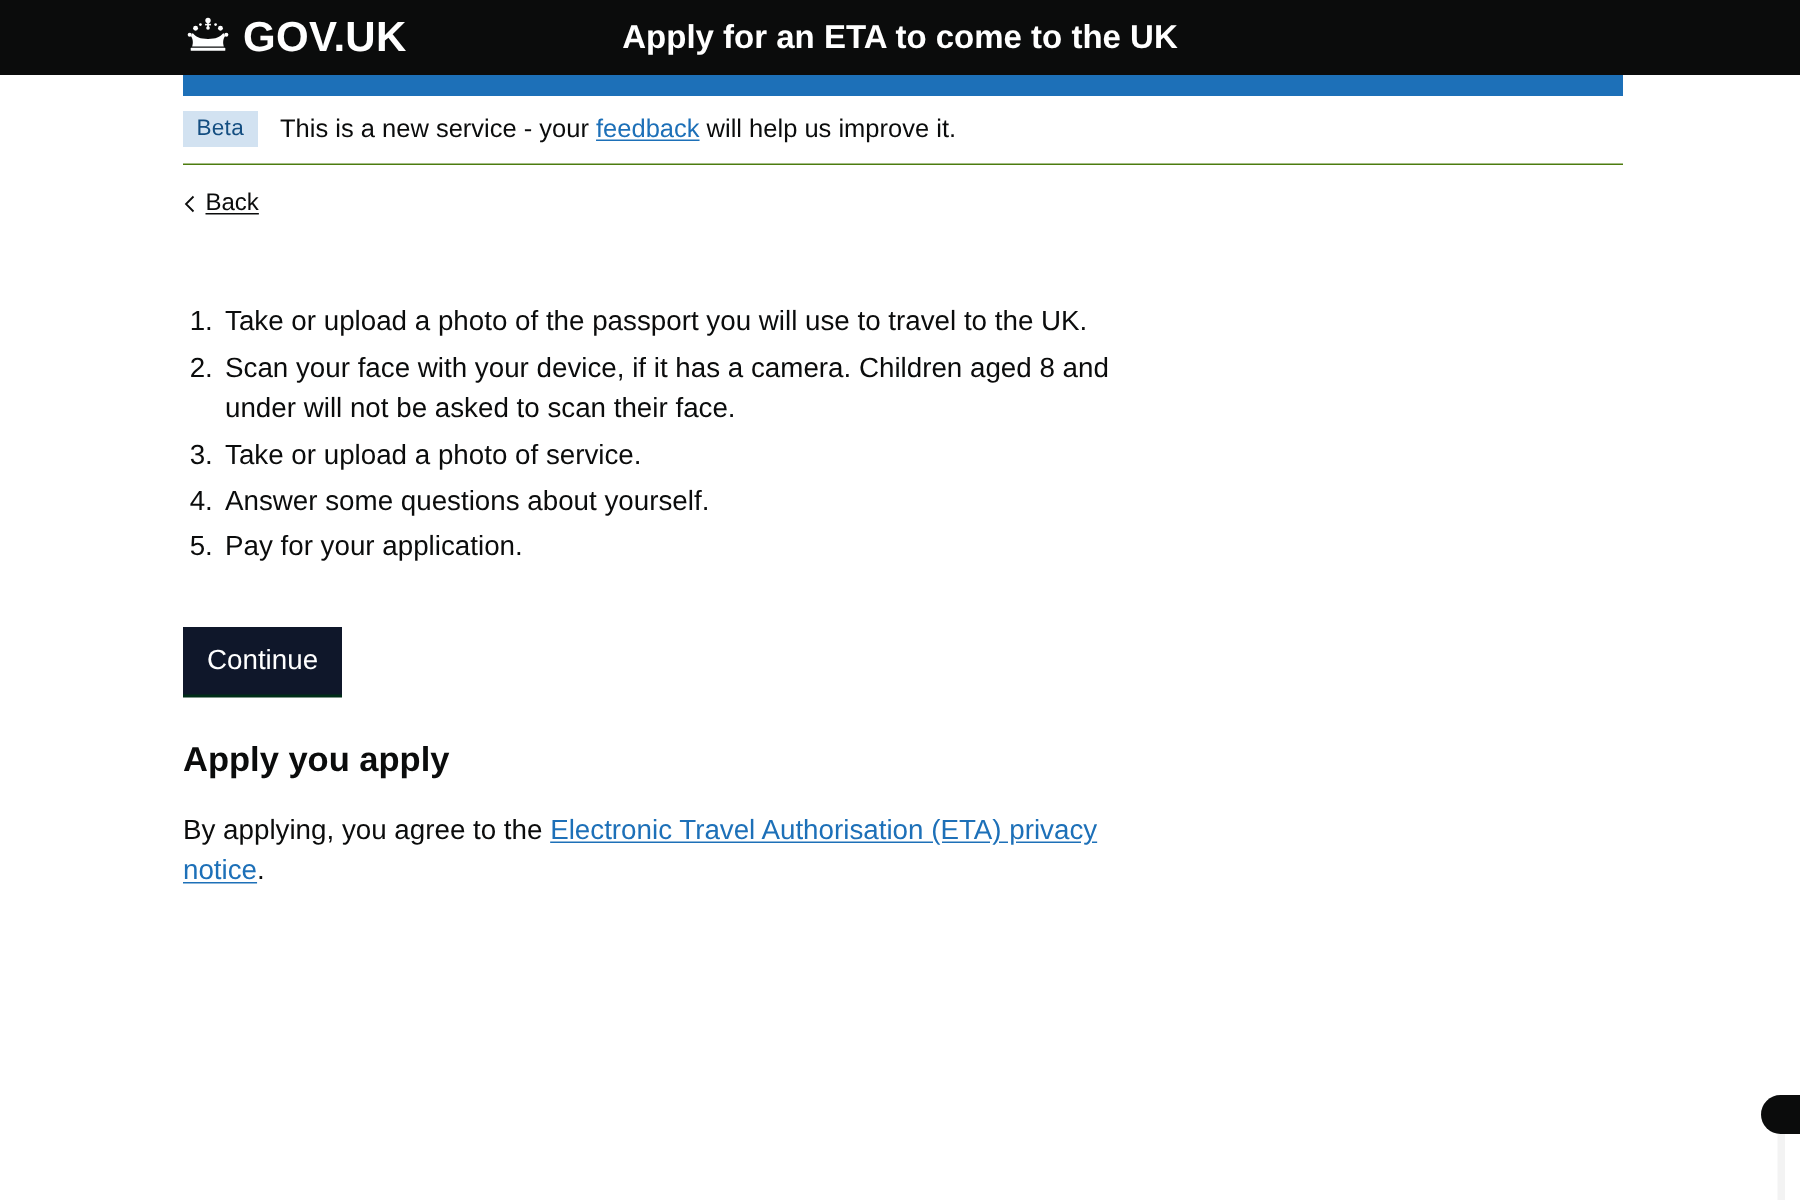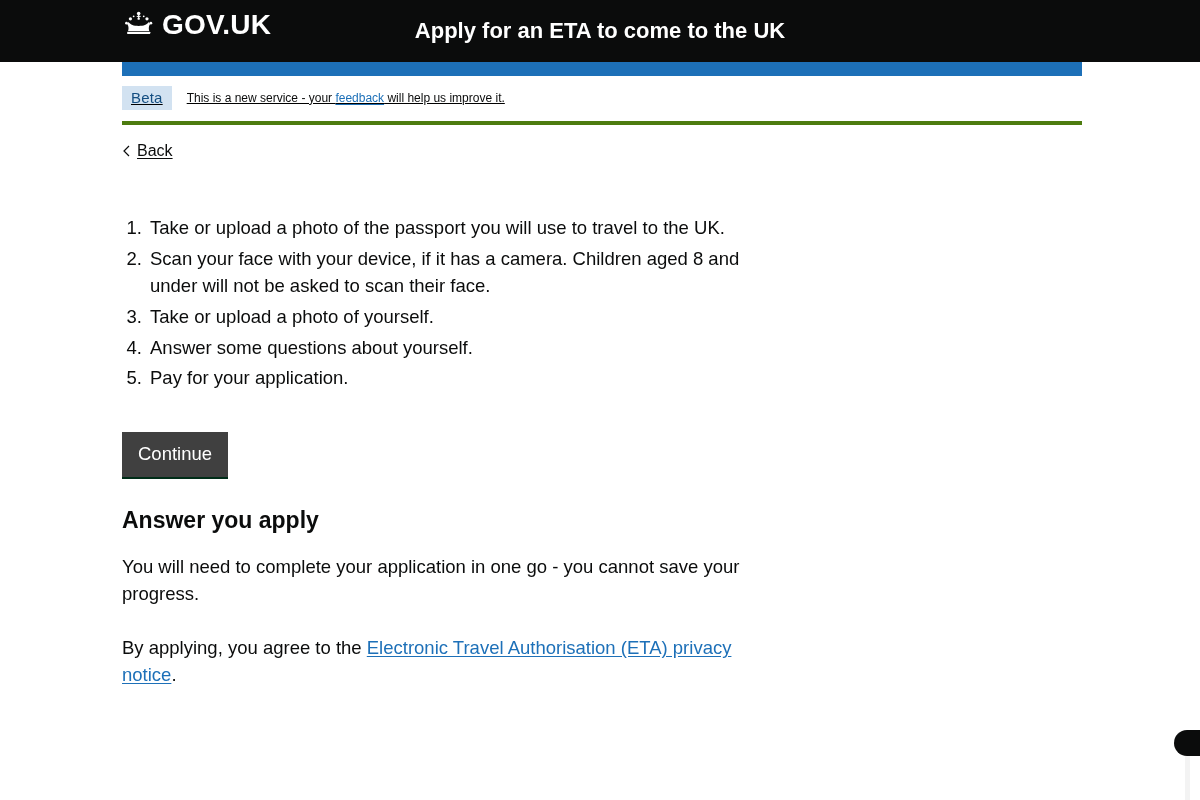--- a/index.html
+++ b/index.html
@@ -10,21 +10,21 @@
     height: 800px;
     overflow: hidden;
     background: #ffffff;
     font-family: "Liberation Sans", sans-serif;
     -webkit-font-smoothing: antialiased;
   }
 
   
   .govuk-header {
     background: #0b0c0c;
-    height: 62px;
+    height: 50px;
     width: 100%;
     position: relative;
     display: flex;
     align-items: center;
   }
   .header-logo {
     position: absolute;
     left: 122px;
     top: 0;
     height: 50px;
@@ -68,39 +68,38 @@
   
   .blue-bar {
     height: 14px;
     background: #1d70b8;
     width: 960px;
     margin-left: 122px;
   }
 
   
   .phase-banner {
-    border-bottom: 4px solid #4d7c0f;
+    border-bottom: 1px solid #4d7c0f;
     padding: 10px 0 11px 0;
     display: flex;
     align-items: center;
-    text-decoration: underline;
   }
   .phase-tag {
     display: inline-block;
     background: #d2e2f1;
     color: #144e81;
     font-size: 15px;
     font-weight: normal;
     padding: 3px 9px 4px 9px;
     line-height: 1.15;
     letter-spacing: 0.2px;
   }
   .phase-text {
     margin-left: 15px;
-    font-size: 12px;
+    font-size: 17px;
     color: #0b0c0c;
     line-height: 1.2;
     text-align: right;
   }
 
   
   .govuk-link {
     color: #1d70b8;
     text-decoration: underline;
     text-underline-offset: 1.5px;
@@ -150,21 +149,21 @@
     line-height: 1.45;
   }
   ol.steps li {
     margin-bottom: 4px;
     padding-left: 3px;
   }
 
   
   .continue-button {
     display: inline-block;
-    background: #404040;
+    background: #0f172a;
     color: #ffffff;
     border: none;
     box-shadow: 0 2px 0 #002d18;
     font-family: "Liberation Sans", sans-serif;
     font-size: 18.5px;
     line-height: 1;
     padding: 13px 16px 13px 16px;
     margin-top: 36px;
     cursor: pointer;
     text-align: center;
@@ -253,30 +252,29 @@
       </span>
       <span class="back-label">Back</span>
     </a>
   </div>
 
   <main class="main-content">
 
     <ol class="steps">
       <li>Take or upload a photo of the passport you will use to travel to the UK.</li>
       <li>Scan your face with your device, if it has a camera. Children aged 8 and under will not be asked to scan their face.</li>
-      <li>Take or upload a photo of yourself.</li>
+      <li>Take or upload a photo of service.</li>
       <li>Answer some questions about yourself.</li>
       <li>Pay for your application.</li>
     </ol>
 
     <button class="continue-button" type="button">Continue</button>
 
-    <h2 class="sub-heading">Answer you apply</h2>
-
-    <p class="body-text">You will need to complete your application in one go - you cannot save your progress.</p>
+    <h2 class="sub-heading">Apply you apply</h2>
+
 
 
     <p class="body-text"><span>By applying, you agree to the </span><a class="govuk-link" href="#">Electronic Travel Authorisation (ETA) privacy notice</a><span>.</span></p>
   </main>
 </div>
 
 <div class="corner-rail"></div>
 <div class="corner-artefact"></div>
 
 </body></html>

